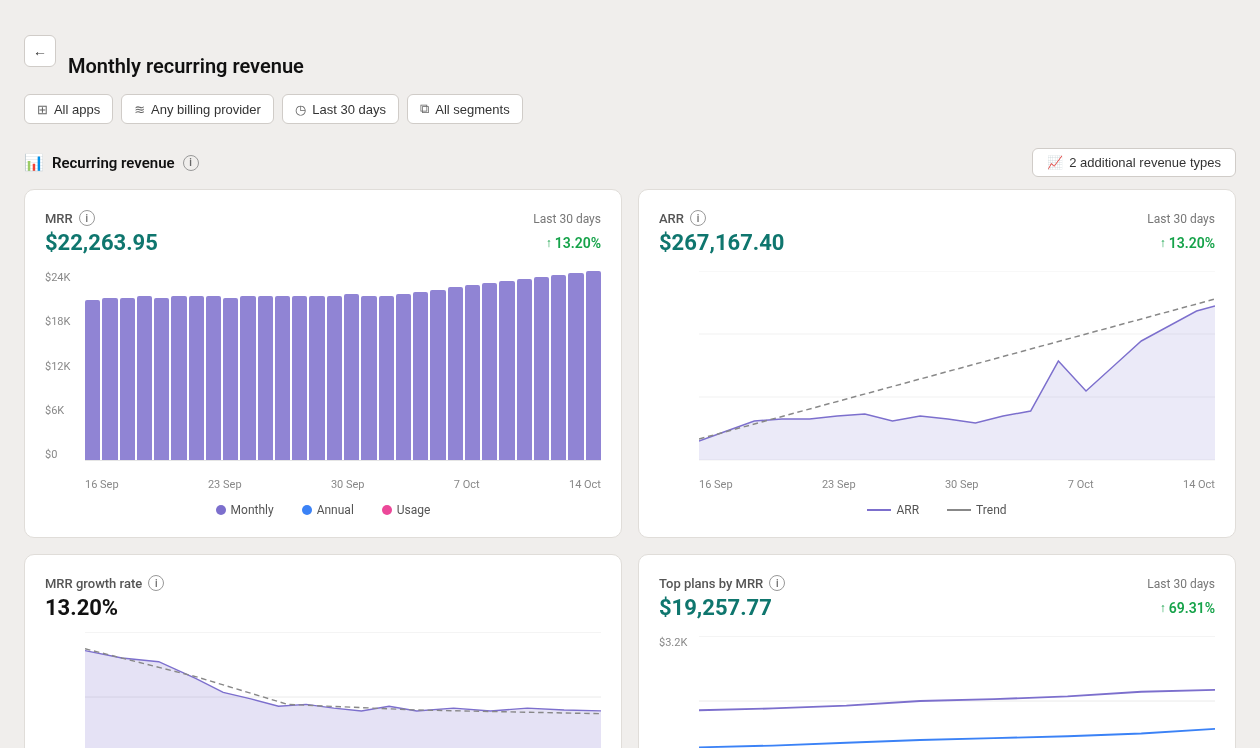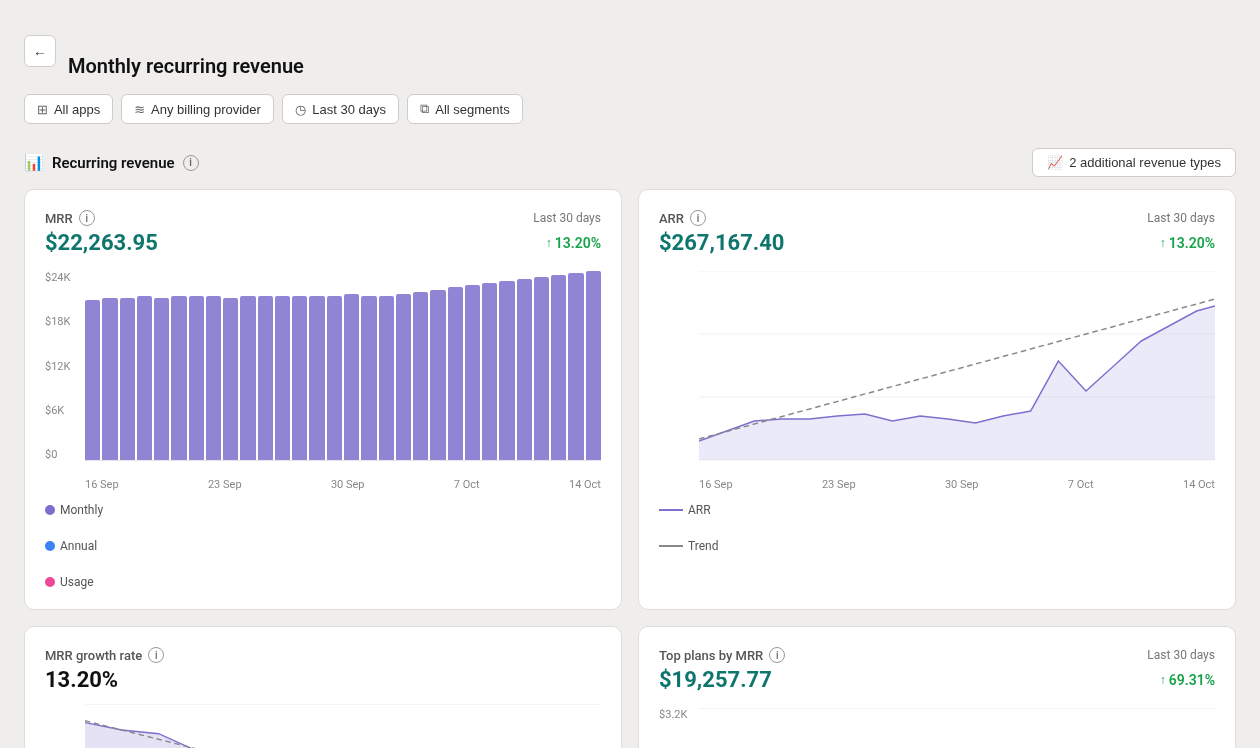--- a/index.html
+++ b/index.html
@@ -100,21 +100,21 @@
     .card {
       background: #fff;
       border-radius: 10px;
       border: 1px solid #e0ddd9;
       padding: 20px;
       min-height: 200px;
     }
     .card-header {
       display: flex;
       justify-content: space-between;
-      align-items: center;
+      align-items: flex-end;
       margin-bottom: 4px;
     }
     .card-label {
       display: flex;
       align-items: center;
       gap: 6px;
       font-size: 13px;
       color: #555;
       font-weight: 500;
     }
@@ -191,24 +191,23 @@
     .bar {
       flex: 1;
       background: #7c6fcd;
       border-radius: 2px 2px 0 0;
       opacity: 0.85;
     }
     
     .legend {
       display: flex;
       justify-content: center;
-      gap: 22px;
+      gap: 28px;
       font-size: 12px;
       color: #555;
-      flex-direction: column;
     }
     .legend-item {
       display: flex;
       align-items: center;
       gap: 5px;
     }
     .legend-dot {
       width: 10px; height: 10px;
       border-radius: 50%;
     }

